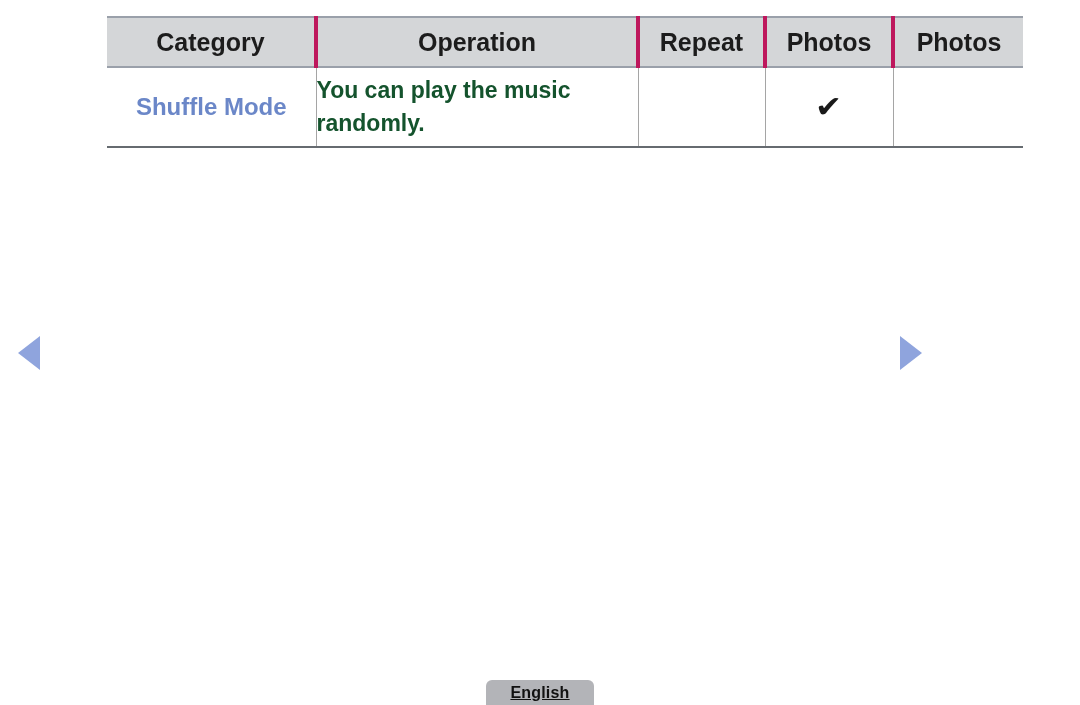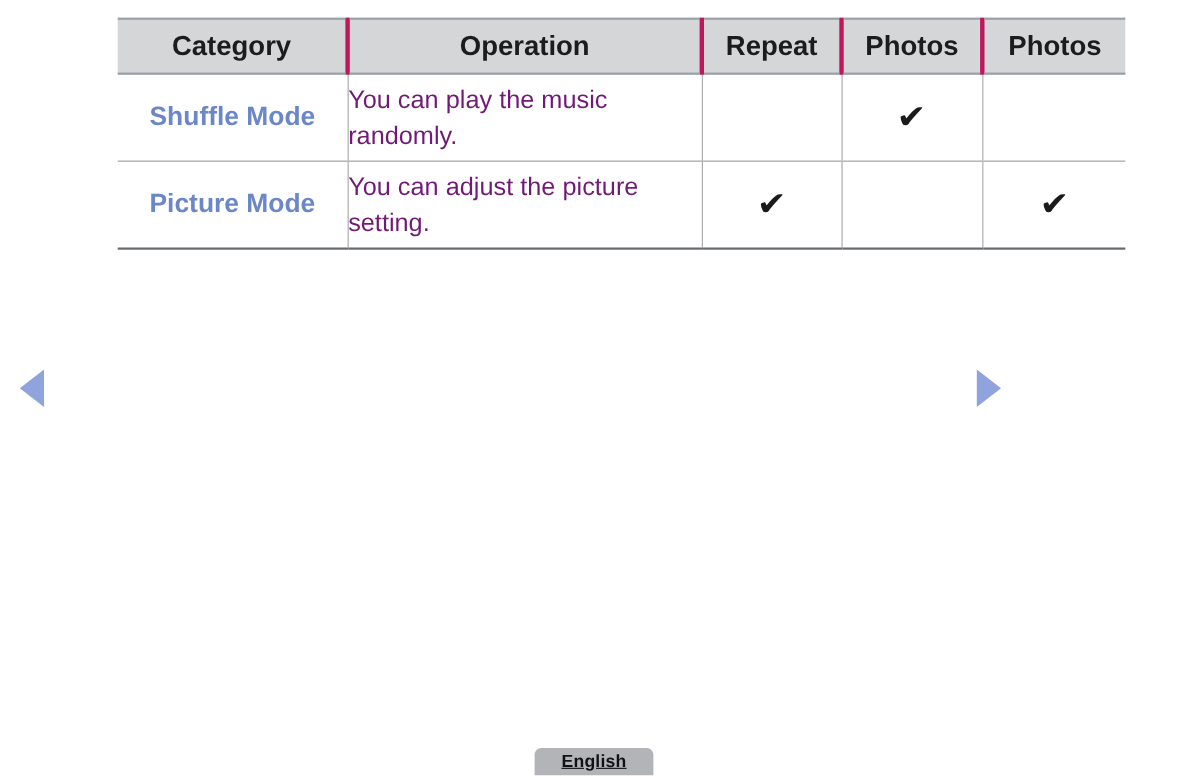--- a/index.html
+++ b/index.html
@@ -15,20 +15,21 @@
     overflow: hidden;
     position: relative;
   }
 
   
   #page {
     position: absolute;
     left: 0; top: 0;
     width: 928px;
     height: 705px;
+    padding-left: 12px;
   }
 
   
   .nav-arrow {
     position: absolute;
     width: 0; height: 0;
     border-top: 17px solid transparent;
     border-bottom: 17px solid transparent;
   }
   #nav-prev {
@@ -96,24 +97,24 @@
   td.cell-category {
     text-align: center;
     font-size: 24px;
     font-weight: bold;
     color: #6b87c8;
     line-height: 1.18;
   }
   td.cell-operation {
     text-align: left;
     font-size: 23px;
-    color: #701a75;
+    color: #14532d;
     line-height: 1.45;
     padding: 0 6px 0 17px;
-    font-weight: normal;
+    font-weight: bold;
   }
   td.cell-check {
     text-align: center;
   }
   .check-mark {
     display: inline-block;
     font-size: 30px;
     line-height: 1;
     color: #1a1a1a;
     font-family: "DejaVu Sans", sans-serif;
@@ -170,27 +171,20 @@
         <tr>
           <td class="cell-category">Shuffle Mode</td>
           <td class="cell-operation">You can play the music randomly.</td>
           <td class="cell-check"><span class="check-mark"></span></td>
           <td class="cell-check"><span class="check-mark">✔</span></td>
           <td class="cell-check"><span class="check-mark"></span></td>
         </tr>
 
 
 
-        <tr>
-          <td class="cell-category">Picture Mode</td>
-          <td class="cell-operation">You can adjust the picture setting.</td>
-          <td class="cell-check"><span class="check-mark">✔</span></td>
-          <td class="cell-check"><span class="check-mark"></span></td>
-          <td class="cell-check"><span class="check-mark">✔</span></td>
-        </tr>
 
       </tbody>
     </table>
   </div>
 
   <div id="language-button">English</div>
 
 </div>
 
 </body></html>

